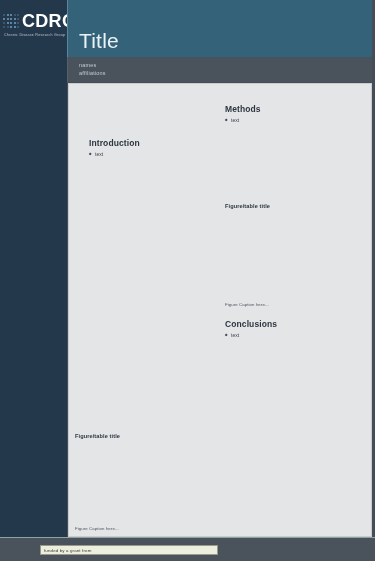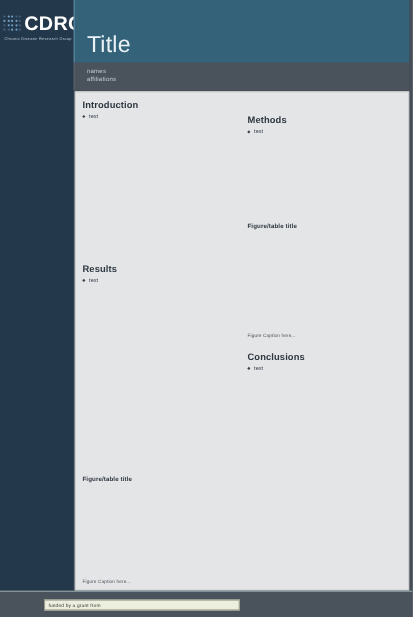--- a/index.html
+++ b/index.html
@@ -88,21 +88,21 @@
 
   
   .sheet {
     position:absolute; left:68px; top:83px;
     width:304px; height:454px;
     background:#e4e5e6;
     border:1px solid #c9cbcd;
   }
 
   .col { position:absolute; }
-  .col-left  { left:6px;   width:140px; }
+  .col-left  { left:20px;   width:140px;margin-top:48px; }
   .col-right { left:156px; width:142px; }
 
   h2.sec {
     color:#2d3640;
     font-size:8.5px;
     font-weight:bold;
     letter-spacing:0.1px;
     margin-bottom:3px;
   }
   ul.bul { list-style:none; }
@@ -213,26 +213,20 @@
 
   <div class="sheet">
 
     <div class="col col-left p-intro">
       <h2 class="sec">Introduction</h2>
       <ul class="bul">
         <li>text</li>
       </ul>
     </div>
 
-    <div class="col col-left p-results">
-      <h2 class="sec">Results</h2>
-      <ul class="bul">
-        <li>text</li>
-      </ul>
-    </div>
 
     <div class="fig-title p-figL-title">Figure/table title</div>
     <div class="fig-cap p-figL-cap">Figure Caption here...</div>
 
     <div class="col col-right p-methods">
       <h2 class="sec">Methods</h2>
       <ul class="bul">
         <li>text</li>
       </ul>
     </div>

